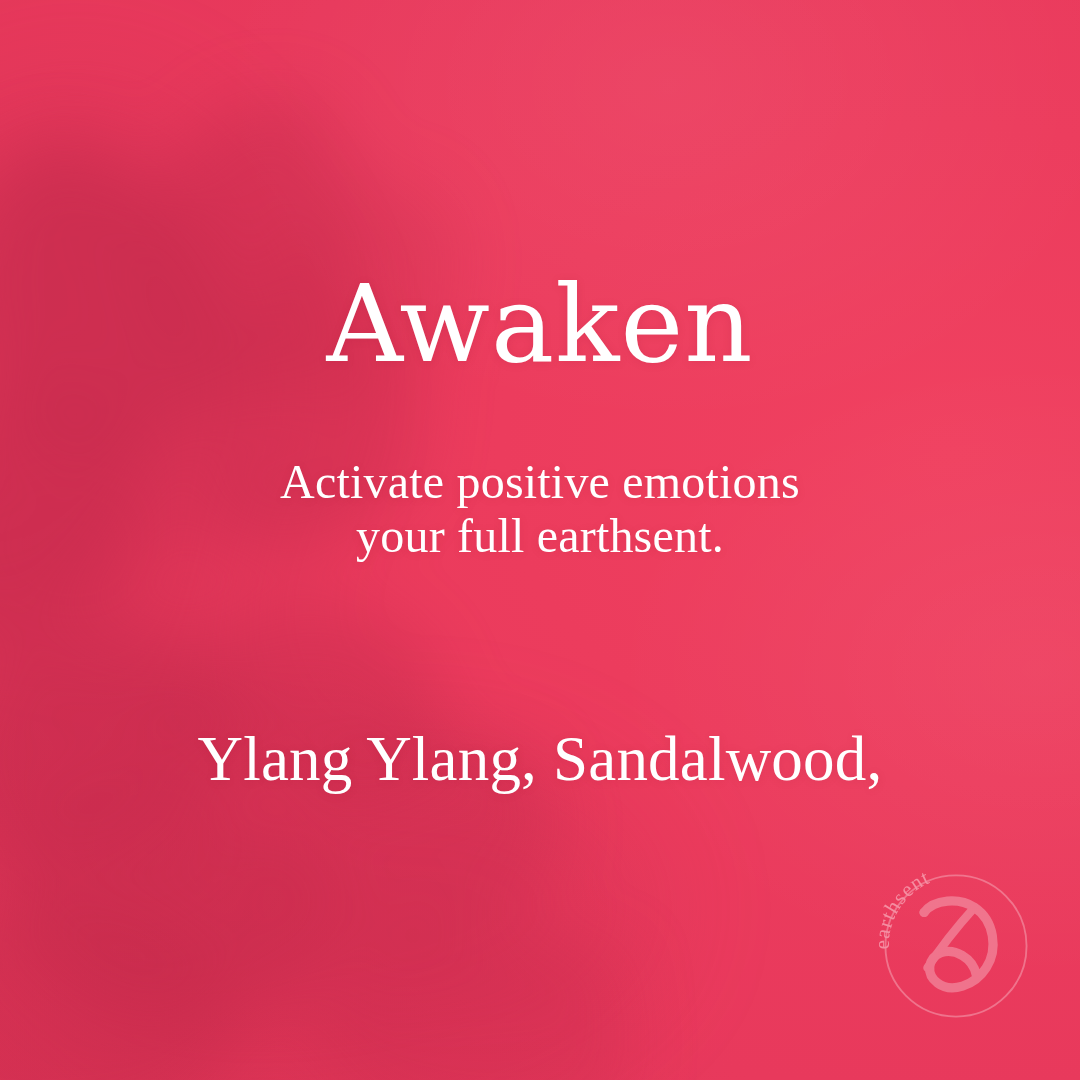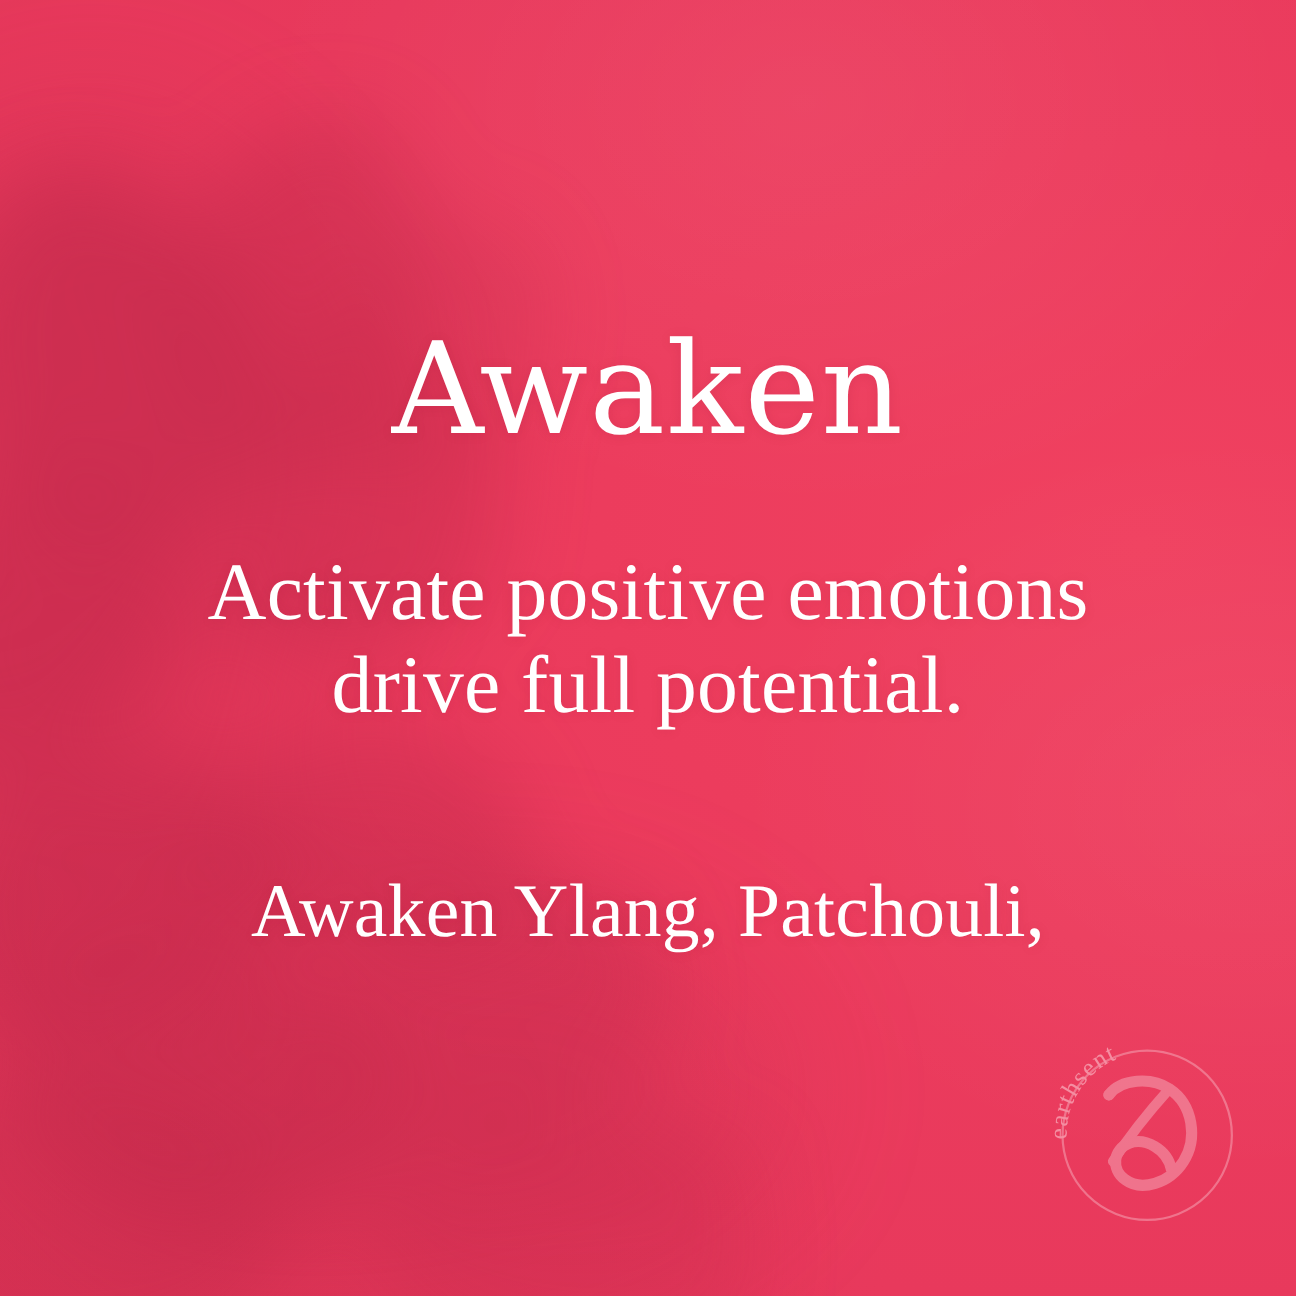--- a/index.html
+++ b/index.html
@@ -86,21 +86,21 @@
   }
 
   .paragraph {
     position: absolute;
     top: 455px;
     left: 0;
     right: 0;
     text-align: center;
     font-family: "Liberation Serif", "DejaVu Serif", serif;
     font-weight: 400;
-    font-size: 68px;
+    font-size: 48px;
     line-height: 1.13;
     letter-spacing: 0.2px;
     color: #FFFFFF;
     padding: 0 70px;
     box-sizing: border-box;
   }
   .paragraph .ln { display: block; white-space: nowrap; }
 
   .scents {
     position: absolute;
@@ -165,25 +165,25 @@
   </div>
 
   <div class="bg-sheen"></div>
 
   <div class="content">
 
     <div class="title">Awaken</div>
 
     <div class="paragraph">
       <span class="ln">Activate positive emotions</span>
-      <span class="ln">drive full potential.</span>
+      <span class="ln">your full earthsent.</span>
     </div>
 
     <div class="scents">
-      <span class="ln">Awaken Ylang, Patchouli,</span>
+      <span class="ln">Ylang Ylang, Sandalwood,</span>
     </div>
 
   </div>
 
   <div class="logo">
     <svg viewBox="0 0 200 200" aria-hidden="true">
       <defs>
         <path id="brandArc" d="M 22,118 A 82,82 0 0 1 128,22" fill="none"></path>
       </defs>
 

